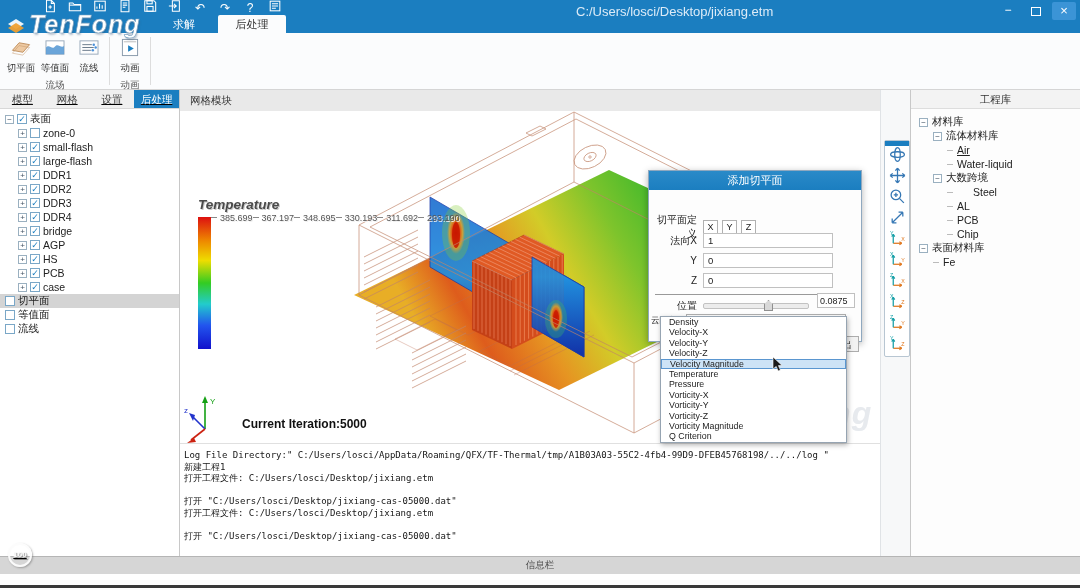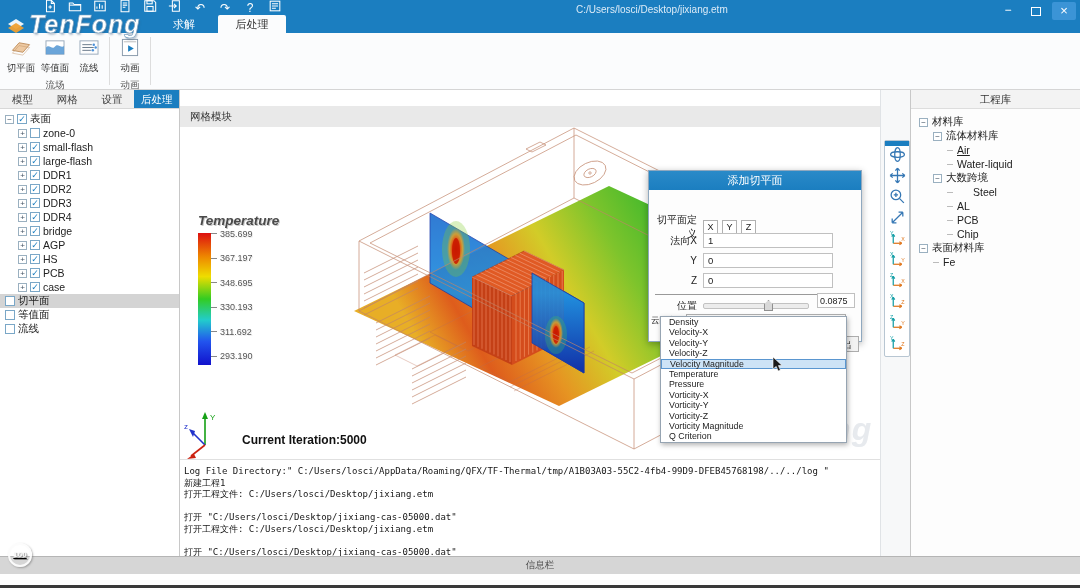--- a/index.html
+++ b/index.html
@@ -7,21 +7,21 @@
        font-family:"Liberation Sans",sans-serif;-webkit-font-smoothing:antialiased;}
   
   .titlebar{position:absolute;left:0;top:0;width:1080px;height:33px;background:#1b7ec0;}
   .logo{position:absolute;left:6px;top:10px;z-index:15;display:flex;align-items:center;gap:3px;}
   .logo-text{font-style:italic;font-weight:bold;font-size:25px;color:#fff;letter-spacing:1px;
              -webkit-text-stroke:0.7px #7aa0c0;text-shadow:1px 2px 2px rgba(60,90,120,.35);}
   .qa-bar{position:absolute;left:42px;top:0;height:16px;display:flex;gap:9px;align-items:center;}
   .qa-btn{width:16px;height:15px;display:flex;align-items:center;justify-content:center;cursor:default;}
   .qa-btn svg{width:14px;height:14px;stroke:#fff;fill:none;stroke-width:1.2;}
   .qa-text{color:#fff;font-size:12px;line-height:14px;}
-  .win-title{position:absolute;left:576px;top:4px;font-size:10px;color:#dcebf7;}
+  .win-title{position:absolute;left:576px;top:4px;font-size:13px;color:#dcebf7;}
   .win-controls{position:absolute;right:4px;top:2px;display:flex;gap:4px;}
   .win-btn{width:24px;height:18px;color:#fff;font-size:12px;text-align:center;line-height:17px;}
   .win-btn.close{background:#3b94d6;border-radius:2px;font-size:13px;}
   .maxbox{display:inline-block;width:8px;height:7px;border:1px solid #fff;margin-top:5px;}
   
   .ribbon-tabs{position:absolute;left:150px;top:15px;height:18px;display:flex;z-index:5;}
   .rtab{min-width:56px;height:18px;text-align:center;font-size:11px;line-height:18px;color:#fff;padding:0 6px;}
   .rtab.active{background:#fbfcfd;color:#333;border-radius:2px 2px 0 0;}
   
   .ribbon{position:absolute;left:0;top:33px;width:1080px;height:57px;background:#fbfcfd;
@@ -29,43 +29,43 @@
   .rb-group{display:flex;flex-direction:column;justify-content:flex-start;padding-top:3px;}
   .rb-buttons{display:flex;}
   .rb-btn{width:34px;display:flex;flex-direction:column;align-items:center;gap:1px;padding-top:2px;}
   .rb-btn svg{width:22px;height:19px;}
   .rb-label{font-size:9.5px;color:#333;white-space:nowrap;}
   .rb-caption{font-size:9.5px;color:#555;text-align:center;margin-top:4px;}
   .rb-sep{width:1px;background:#ddd;margin:4px 3px;}
   
   .main{position:absolute;left:0;top:90px;width:1080px;height:480px;}
   .left-panel{position:absolute;left:0;top:0;width:180px;height:480px;background:#fff;border-right:1px solid #c8c8c8;box-sizing:border-box;}
-  .left-tabs{height:18px;display:flex;background:#f0f0f0;border-bottom:1px solid #d8d8d8;}
+  .left-tabs{height:18px;display:flex;background:#f0f0f0;border-bottom:1px solid #d8d8d8;text-decoration:underline;}
   .ltab{width:45px;text-align:center;font-size:10.5px;line-height:18px;color:#444;}
   .ltab.active{background:#1b7ec0;color:#fff;}
   .tree{padding-top:3px;font-size:10.5px;color:#222;}
   .tree-row{height:14px;display:flex;align-items:center;gap:3px;white-space:nowrap;}
   .tree-row.sel{background:#d4d4d4;}
   .expander{width:9px;height:9px;border:1px solid #9ab0c0;background:#fff;font-size:8px;line-height:7px;
             text-align:center;color:#456;box-sizing:border-box;flex:none;}
   .cb{width:10px;height:10px;border:1px solid #7aa7c7;background:#fff;box-sizing:border-box;flex:none;
       font-size:9px;line-height:8px;text-align:center;color:#1b7ec0;}
-  .center{position:absolute;left:180px;top:0;width:700px;height:462px;margin-top:16px;}
+  .center{position:absolute;left:180px;top:0;width:700px;height:462px;}
   .center-header{height:21px;background:#e9e9e9;border-bottom:1px solid #d2d2d2;font-size:10.5px;
                  color:#333;line-height:21px;padding-left:10px;}
   .viewport{position:absolute;left:0;top:21px;width:700px;height:332px;background:#fff;overflow:hidden;}
   .scene{position:absolute;left:0;top:0;width:698px;height:332px;}
   
   .legend{position:absolute;left:18px;top:86px;}
   .legend-title{font-style:italic;font-weight:bold;font-size:13.5px;color:#4a4a4a;
                 text-shadow:1px 1px 0 #c8c8c8;margin-bottom:5px;}
   .legend-body{display:flex;gap:0;}
   .legend-bar{width:13px;height:132px;
     background:linear-gradient(180deg,#dd1010 0%,#ee8800 18%,#eedd00 33%,#33cc22 50%,#22cccc 66%,#2255ee 82%,#1111cc 100%);}
-  .legend-labels{height:132px;display:flex;flex-direction:column;justify-content:space-between;margin-top:-4px;}
+  .legend-labels{height:132px;display:flex;justify-content:space-between;margin-top:-4px;}
   .lg-row{display:flex;align-items:center;height:9px;}
   .lg-tick{width:6px;height:1px;background:#888;margin-right:3px;}
   .lg-val{font-size:9px;color:#555;text-shadow:1px 1px 0 #eee;}
   .iteration{position:absolute;left:62px;top:306px;font-size:12px;font-weight:bold;color:#111;}
   .vp-watermark{position:absolute;left:610px;top:284px;font-size:32px;font-weight:900;font-style:italic;
                 color:#e7eaee;letter-spacing:1px;}
   .triad{position:absolute;left:3px;top:278px;}
   
   .log{position:absolute;left:0;top:353px;width:700px;height:127px;background:#fff;border-top:1px solid #e0e0e0;
        padding:6px 0 0 4px;box-sizing:border-box;font-family:"DejaVu Sans Mono",monospace;font-size:9px;

